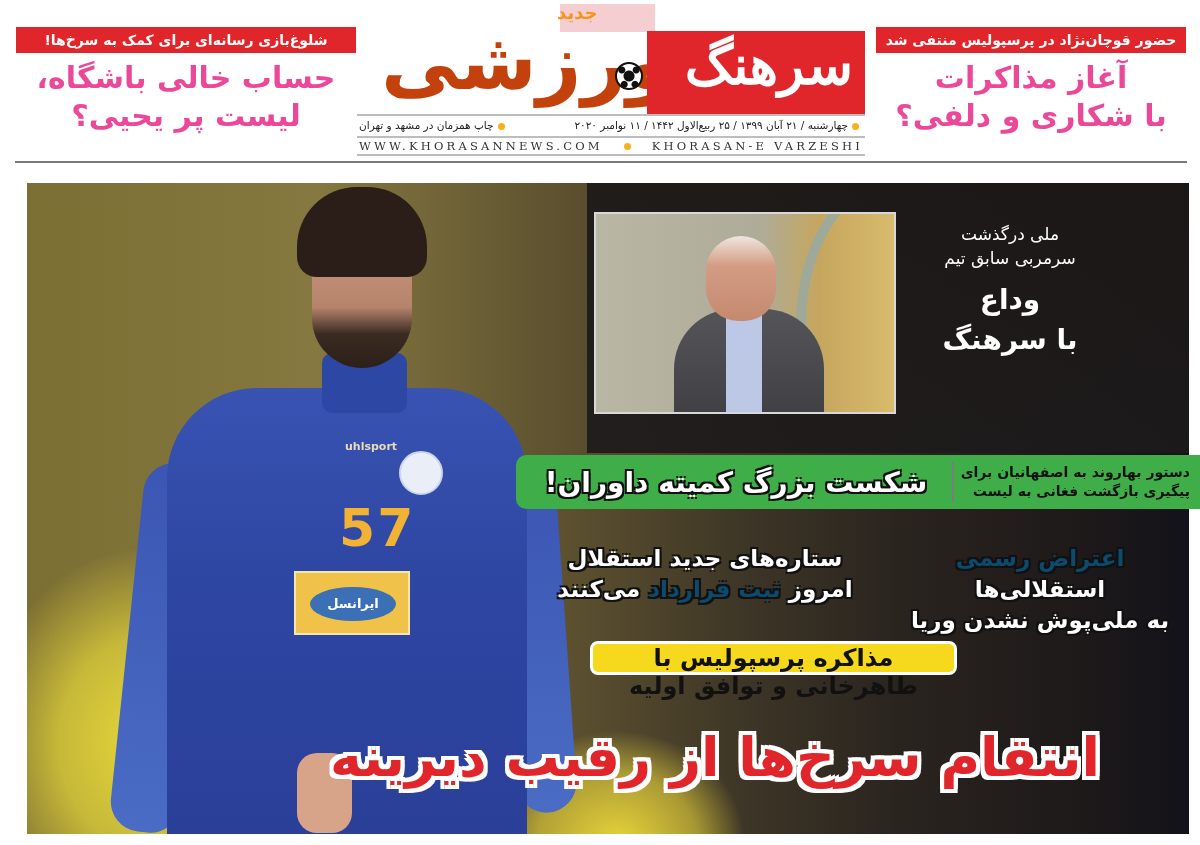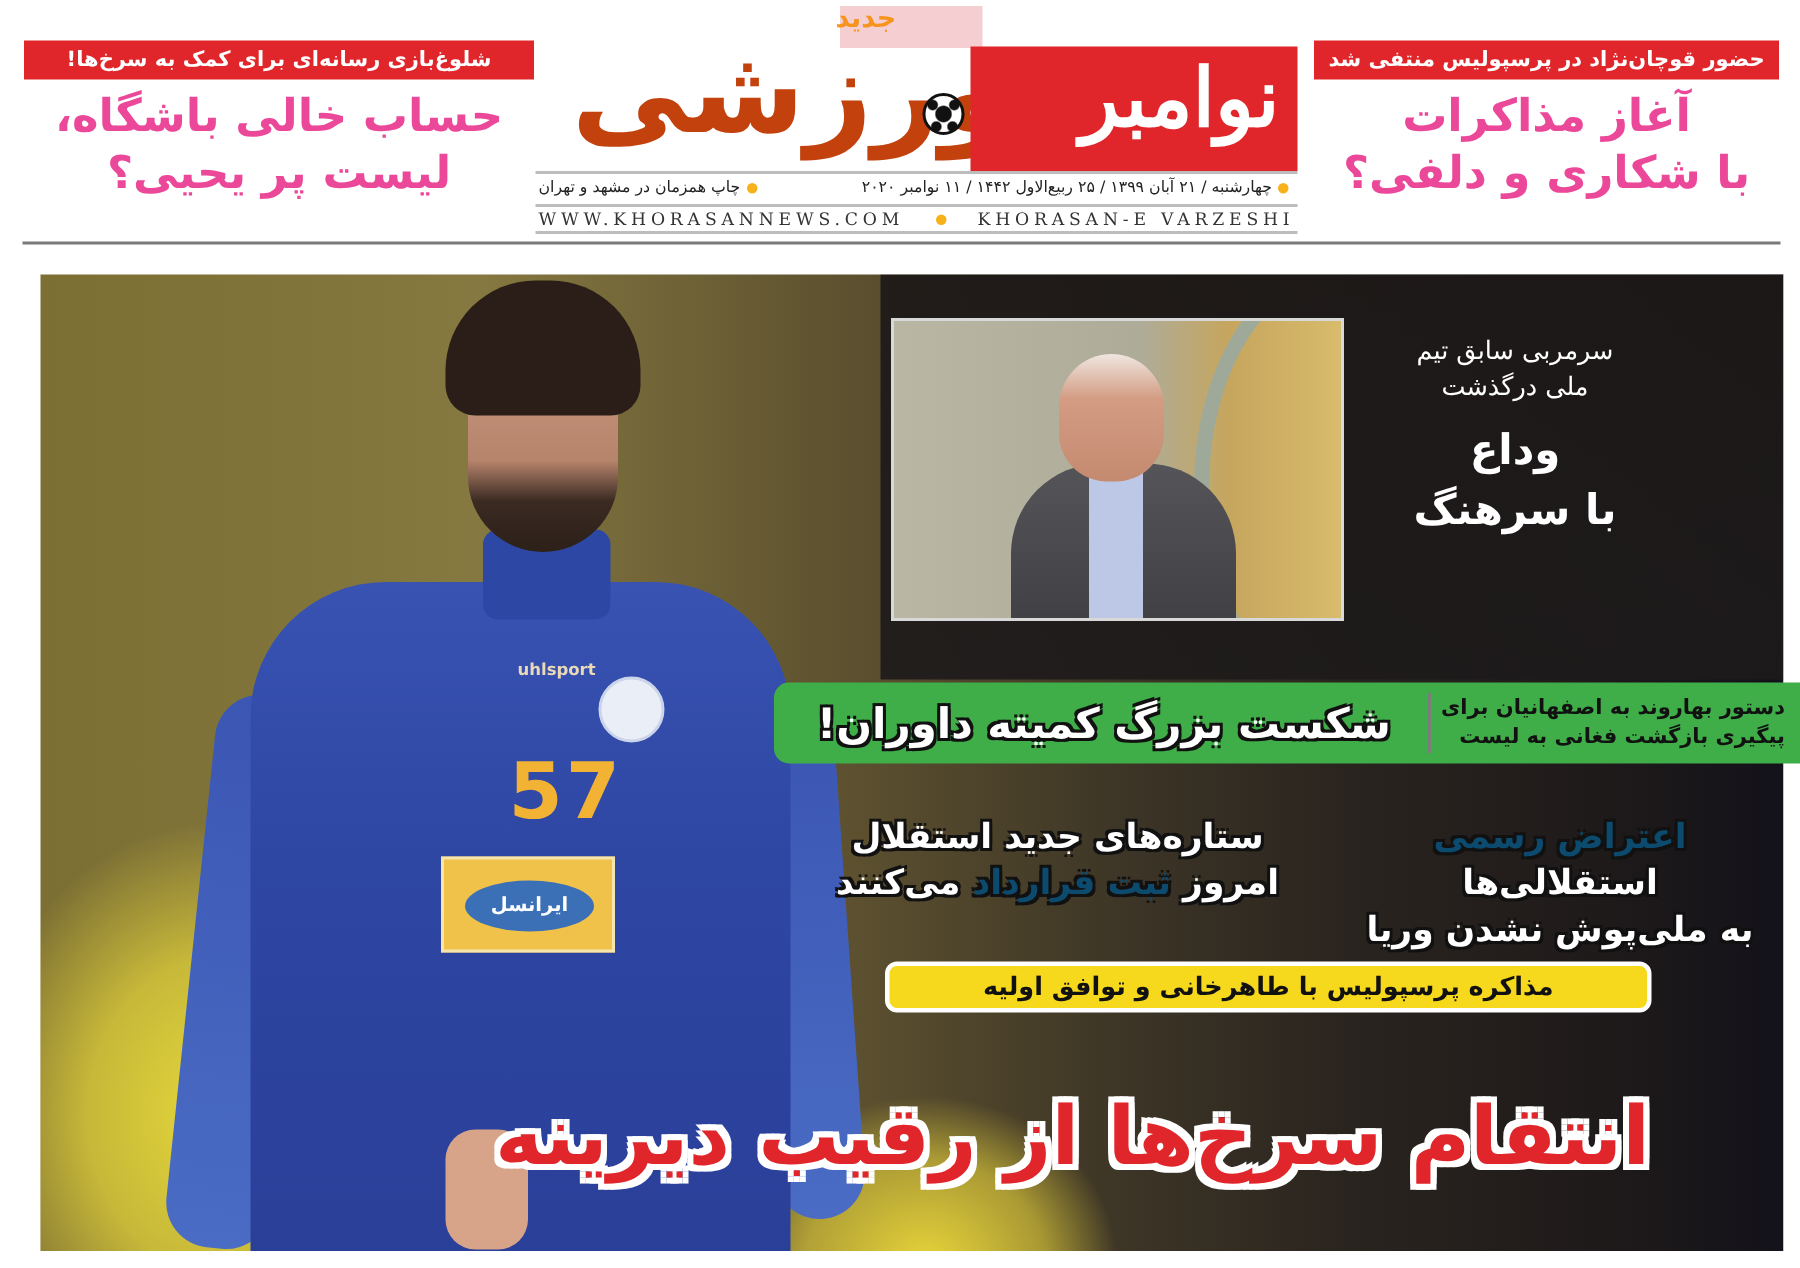--- a/index.html
+++ b/index.html
@@ -70,21 +70,21 @@
   .green-head { width: 420px; text-align: center; color: #fff; font-size: 28px; font-weight: bold; text-shadow: -2px -2px 0 #111, 2px -2px 0 #111, -2px 2px 0 #111, 2px 2px 0 #111; }
   .green-sep { width: 2px; height: 40px; background: #7c7c7c; margin: 0 6px; }
   .green-sub { width: 240px; color: #111; font-size: 14px; line-height: 19px; text-align: right; padding-right: 10px; font-weight: bold; }
 
   
   .story { position: absolute; color: #fff; font-weight: bold; font-size: 23px; line-height: 31px; text-align: center; text-shadow: -2px -2px 0 #111, 2px -2px 0 #111, -2px 2px 0 #111, 2px 2px 0 #111; }
   .story.s1 { left: 905px; top: 543px; width: 270px; }
   .story.s2 { left: 555px; top: 543px; width: 300px; }
   .hl-blue { color: #0c4a6e; }
 
-  .yellow-pill { position: absolute; left: 590px; top: 641px; width: 511px; height: 34px; background: #f6d81c; border: 3px solid #fff; border-radius: 8px; color: #111; font-size: 17px; font-weight: bold; text-align: center; line-height: 28px; }
+  .yellow-pill { position: absolute; left: 590px; top: 641px; width: 367px; height: 34px; background: #f6d81c; border: 3px solid #fff; border-radius: 8px; color: #111; font-size: 24px; font-weight: bold; text-align: center; line-height: 28px; }
 
   .main-headline { position: absolute; left: 240px; top: 708px; width: 950px; text-align: center; color: #e0262b; font-size: 54px; font-weight: bold; line-height: 100px; letter-spacing: -1px;
     text-shadow: -4px -4px 0 #fff, 4px -4px 0 #fff, -4px 4px 0 #fff, 4px 4px 0 #fff, 0 4px 0 #fff, 0 -4px 0 #fff, 4px 0 0 #fff, -4px 0 0 #fff; }
   .right-strip { position: absolute; left: 1189px; top: 183px; width: 11px; height: 651px; background: #ffffff; }
 </style>
 </head>
 <body>
 
 <div class="side-teaser left">
   <div class="kicker-bar">شلوغ‌بازی رسانه‌ای برای کمک به سرخ‌ها!</div>
@@ -103,21 +103,21 @@
 </div>
 
 <div class="logo-wrap">
   <div class="logo-pink"></div>
   <div class="logo-jadid">جدید</div>
   <div class="logo-orange">
     <div class="logo-orange-text">ورزشی</div>
   </div>
   <div class="logo-ball"></div>
   <div class="logo-red">
-    <div class="logo-red-text">نوامبر</div>
+    <div class="logo-red-text">سرهنگ</div>
   </div>
 </div>
 
 <div class="dateline">
   <span><span class="dot"></span><span>چهارشنبه / ۲۱ آبان ۱۳۹۹ / ۲۵ ربیع‌الاول ۱۴۴۲ / ۱۱ نوامبر ۲۰۲۰</span></span>
   <span><span class="dot"></span><span>چاپ همزمان در مشهد و تهران</span></span>
 </div>
 
 <div class="urlline">
   <span>WWW.KHORASANNEWS.COM</span>
@@ -148,22 +148,22 @@
 <div class="right-strip"></div>
 
 <div class="obit-photo">
   <div class="obit-arch"></div>
   <div class="obit-man-body"></div>
   <div class="obit-man-shirt"></div>
   <div class="obit-man-head"></div>
 </div>
 <div class="obit-text">
   <div class="obit-kicker">
+    <div>ملی درگذشت</div>
     <div>سرمربی سابق تیم</div>
-    <div>ملی درگذشت</div>
   </div>
   <div class="obit-head">
     <div>وداع</div>
     <div>با سرهنگ</div>
   </div>
 </div>
 
 <div class="green-banner">
   <div class="green-sub">
     <div>دستور بهاروند به اصفهانیان برای</div>

